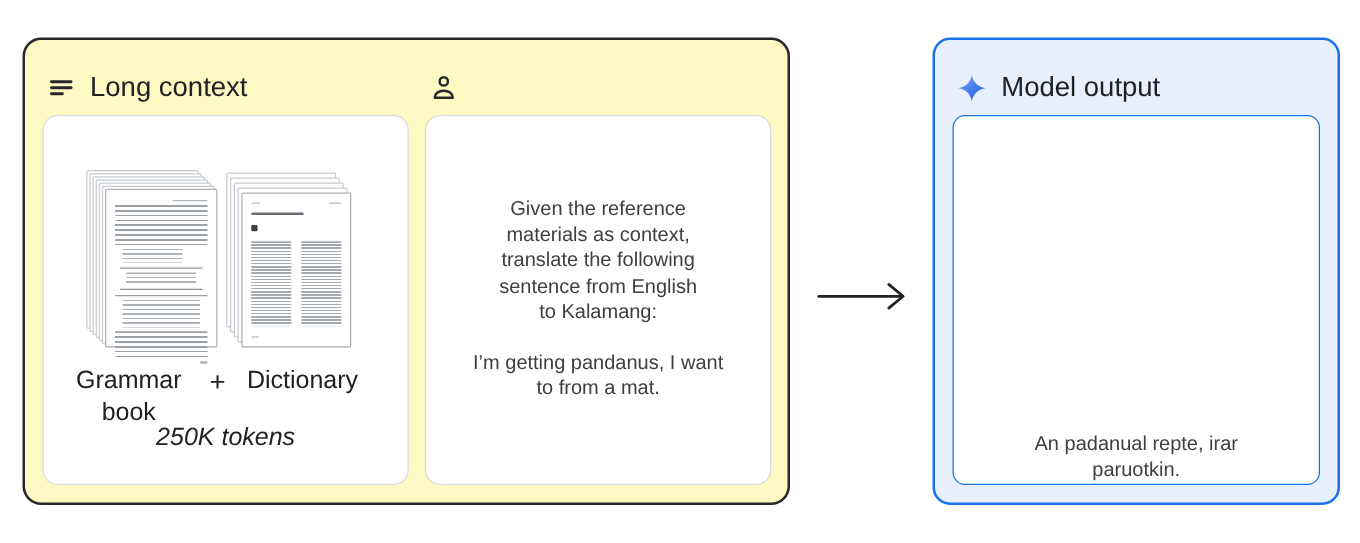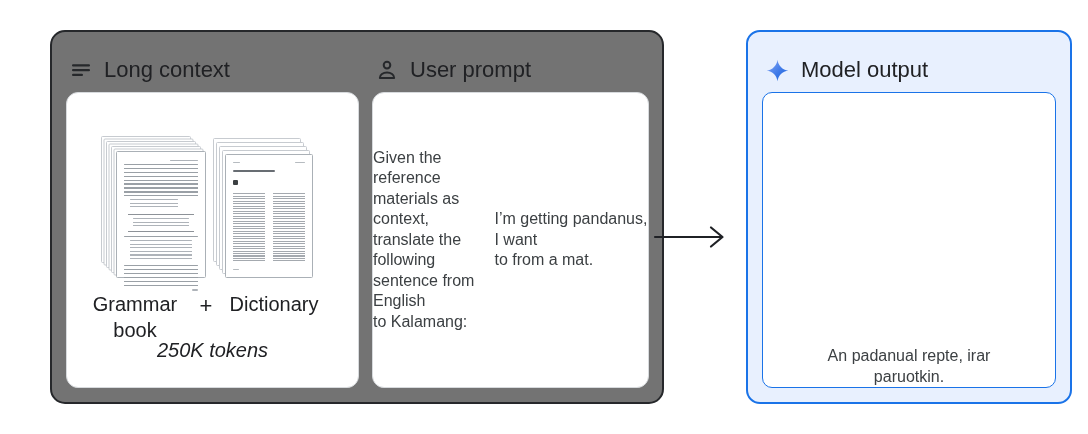--- a/index.html
+++ b/index.html
@@ -14,25 +14,24 @@
   html,body{ background:#fff; }
   .canvas{
     position:relative; width:1088px; height:434px; background:#fff;
     font-family:"Liberation Sans", sans-serif; color:var(--heading);
     overflow:hidden;
   }
 
   
   .left-panel{
     position:absolute; left:18px; top:30px; width:614px; height:374px;
-    border:2px solid var(--outline-dark); border-radius:15px; background:#737373;
+    border:2px solid var(--outline-dark); border-radius:15px; background:#fef9c3;
     padding:10px 13px 14px 14px;
     display:grid; grid-template-columns:293px 277px; grid-template-rows:50px 1fr;
     column-gap:13px;
-    margin-left:32px;
   }
   .hdr{
     display:flex; align-items:center; gap:11px;
     font-size:22px; font-weight:500; color:var(--heading);
     padding-left:3px; padding-top:6px;
   }
   .hdr svg{ flex:none; }
   .card{
     border:1.5px solid var(--card-border); border-radius:12px; background:#fff;
     position:relative;
@@ -71,22 +70,22 @@
 
   
   .label{ position:absolute; font-size:20px; line-height:1.3; color:var(--heading); text-align:center; }
   .lbl-grammar{ top:198px; left:24px; width:88px; }
   .lbl-plus{ top:199px; left:127px; width:24px; font-size:22px; font-weight:400; }
   .lbl-dict{ top:198px; left:151px; width:112px; }
   .lbl-tokens{ top:244px; left:0; right:0; font-style:italic; }
 
   
   .prompt-card{
-    display:flex; align-items:center; justify-content:center;
-    font-size:16px; line-height:1.28; color:var(--body);
+    display:flex; flex-direction:column; align-items:center; justify-content:center;
+    text-align:center; font-size:16px; line-height:1.28; color:var(--body);
   }
   .pre{ white-space:pre-line; }
   .prompt-gap{ height:20px; flex:none; }
 
   
   .arrow{ position:absolute; left:652px; top:224px; }
 
   
   .model-panel{
     position:absolute; left:746px; top:30px; width:326px; height:374px;
@@ -114,21 +113,20 @@
         <rect x="3" y="15.8" width="11" height="2.3" rx="1.1" fill="#26282b"></rect>
       </svg>
       <span>Long context</span>
     </div>
 
     <div class="hdr">
       <svg width="24" height="24" viewBox="0 0 24 24">
         <circle cx="12" cy="7.1" r="3.3" fill="none" stroke="#26282b" stroke-width="2"></circle>
         <path d="M4.9 20.1 v-0.4 c0-3 3.1-5.2 7.1-5.2 s7.1 2.2 7.1 5.2 v0.4 z" fill="none" stroke="#26282b" stroke-width="2" stroke-linejoin="round"></path>
       </svg>
-      <span>User prompt</span>
     </div>
 
     <div class="card">
 
       <div class="stack stack-grammar">
         <div class="page back" style="transform:translate(-15px,-15px)"></div>
         <div class="page back" style="transform:translate(-12.5px,-12.5px)"></div>
         <div class="page back" style="transform:translate(-10px,-10px)"></div>
         <div class="page back" style="transform:translate(-7.5px,-7.5px)"></div>
         <div class="page back" style="transform:translate(-5px,-5px)"></div>

